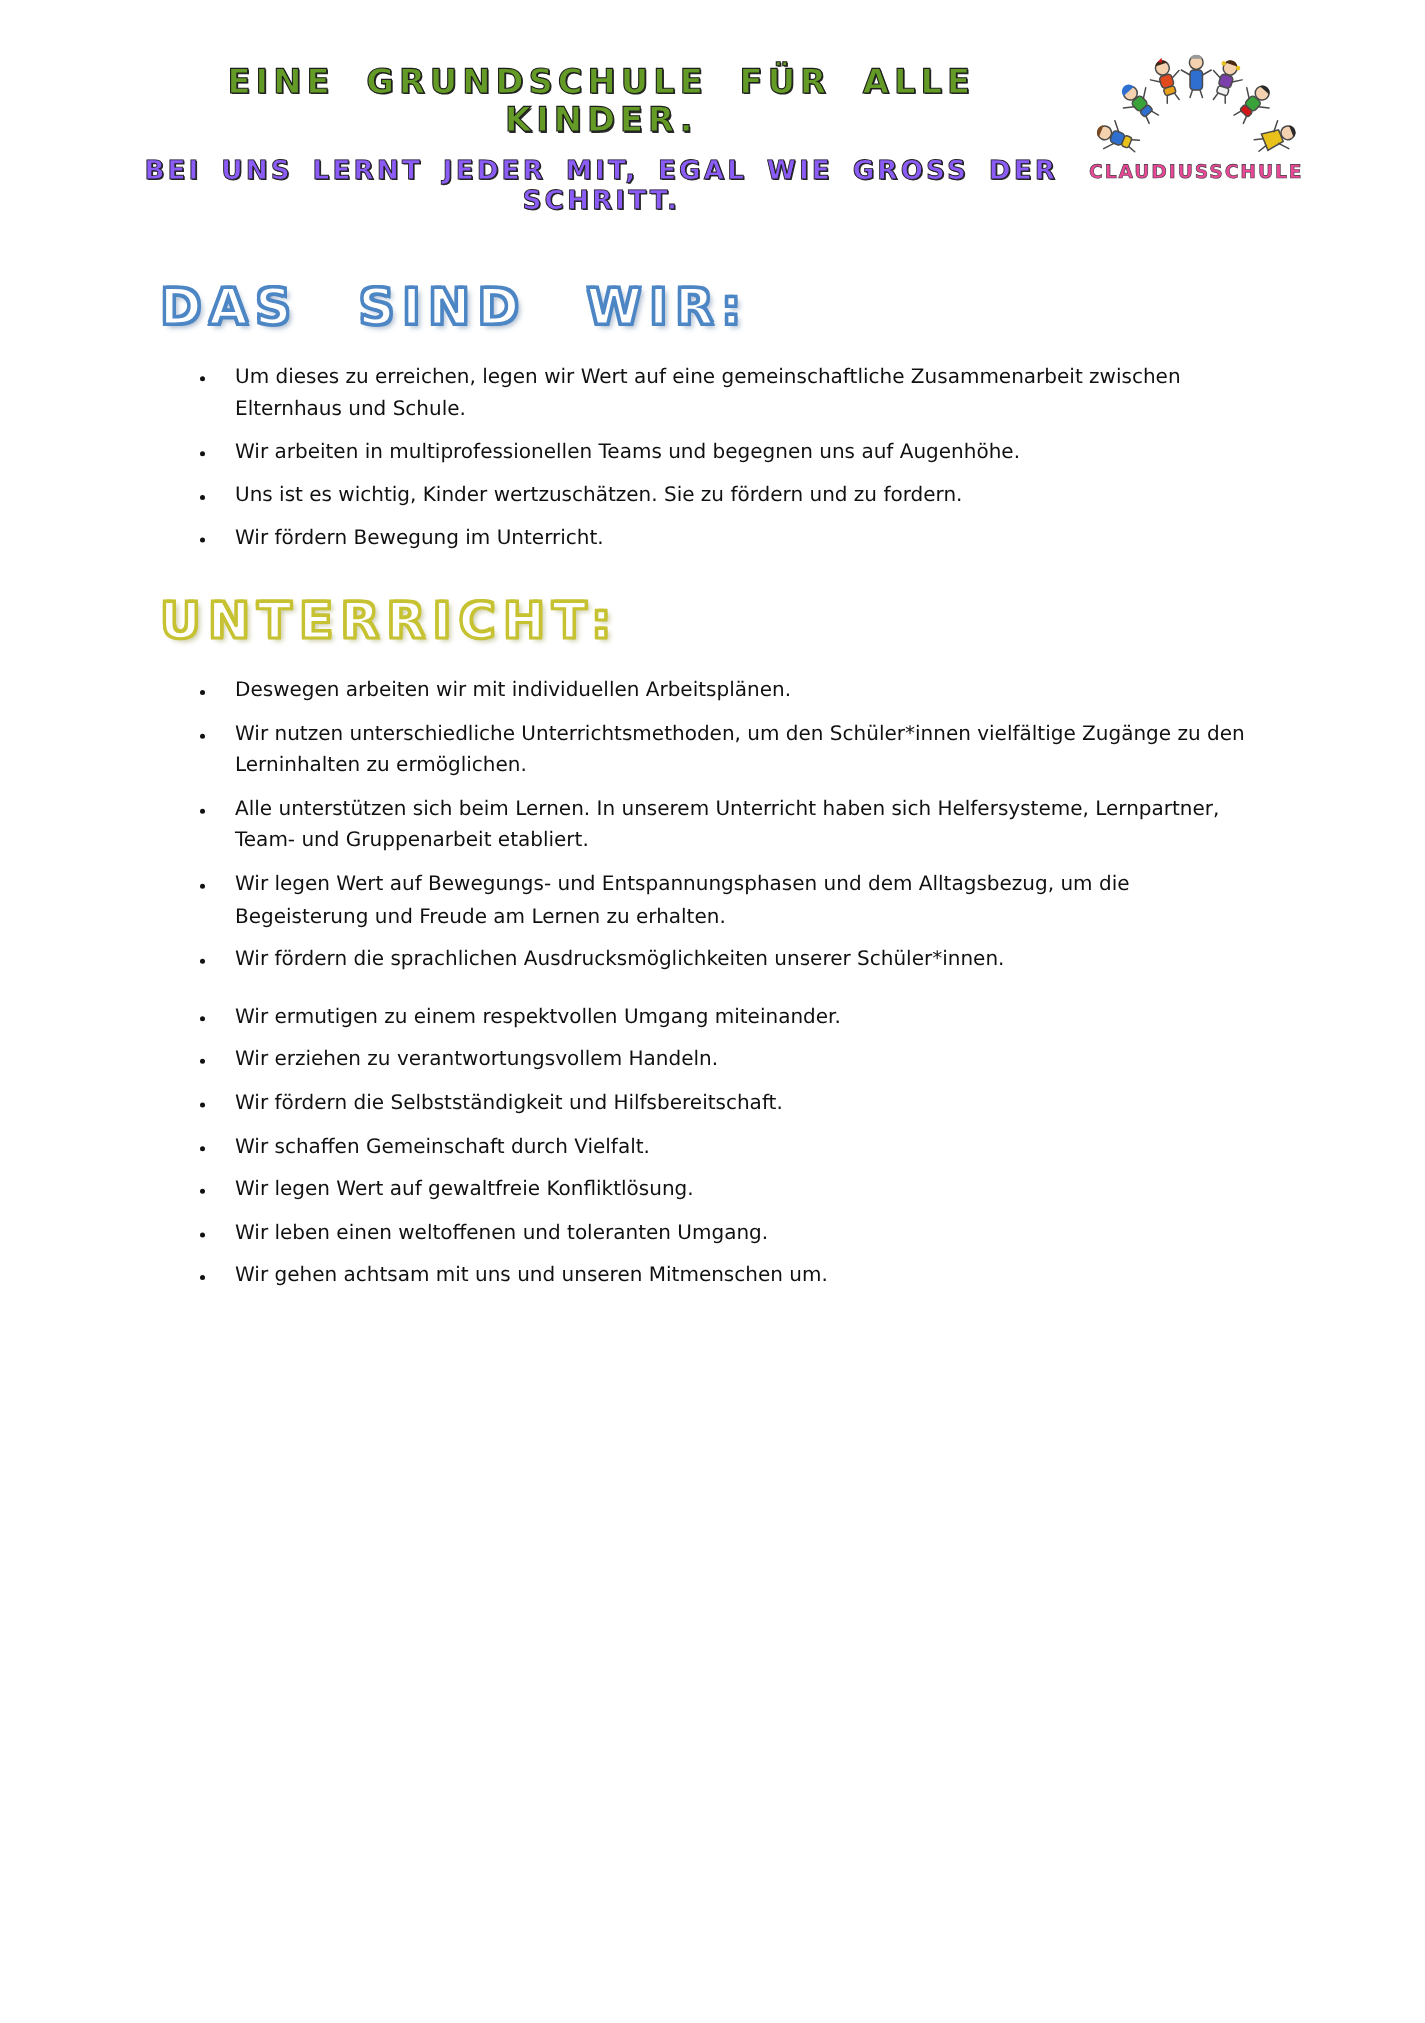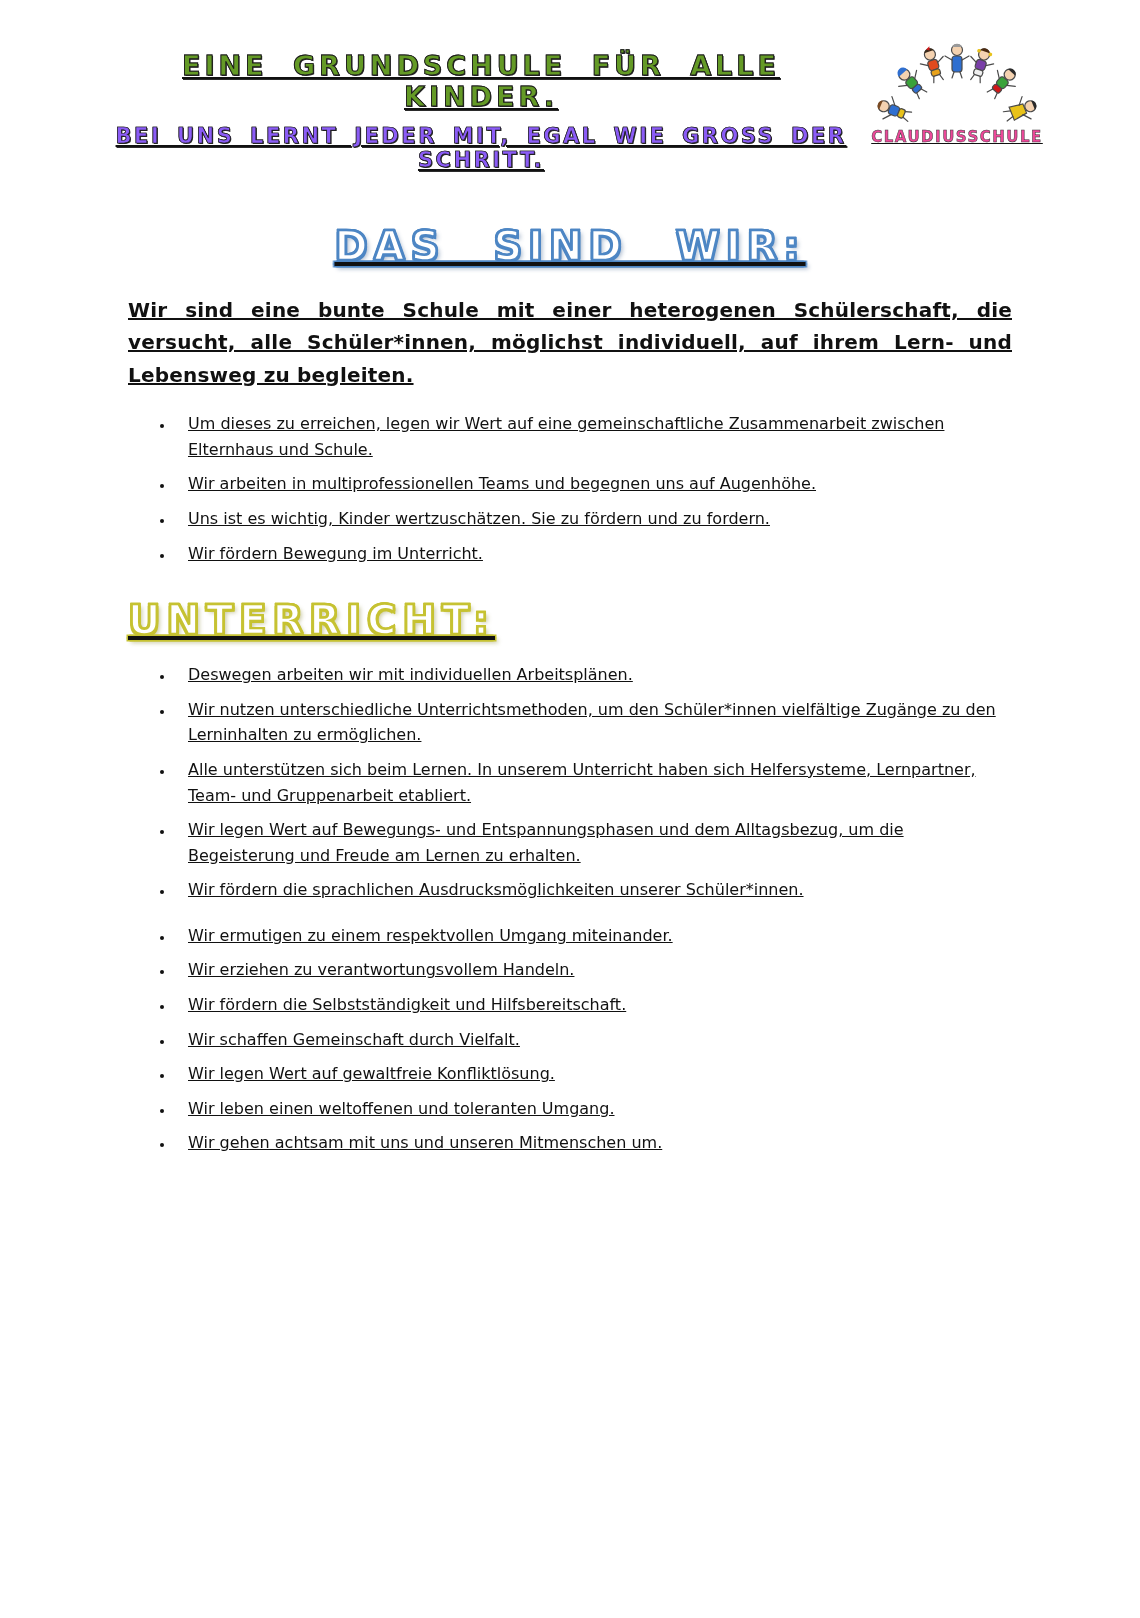--- a/index.html
+++ b/index.html
@@ -1,17 +1,17 @@
 <!DOCTYPE html>
 <html lang="de"><head>
 <meta charset="utf-8">
 <style>
   html,body { margin:0; padding:0; background:#ffffff; }
   body { width:1140px; height:1618px; font-family:"DejaVu Sans","Liberation Sans",sans-serif; color:#111; }
-  .page { position:relative; width:1140px; height:1618px; overflow:hidden; background:#fff;text-decoration:underline; }
+  .page { position:relative; width:1140px; height:1618px; overflow:hidden; background:#fff; }
 
   
   .header { display:flex; align-items:flex-start; justify-content:space-between; padding:40px 88px 0 100px; }
   .motto { flex:1; text-align:center; padding-top:10px; }
   .motto-line1 {
     color:#649a26; font-size:27px; font-weight:900; letter-spacing:4px; word-spacing:12px;
     -webkit-text-stroke:0.9px #1d1d1d;
     text-shadow:1px 1px 0 #2b2b2b;
   }
   .motto-line2 {
@@ -30,21 +30,20 @@
   
   .content { padding:0 128px; }
 
   h2.bubble {
     margin:0; font-size:40px; font-weight:900; letter-spacing:6px; word-spacing:28px;
     color:#ffffff; line-height:1.1;
   }
   .bubble.blue {
     -webkit-text-stroke:2.4px #4d86c4;
     text-shadow:-1.5px -1.5px 0 #4d86c4, 1.5px -1.5px 0 #4d86c4, -1.5px 1.5px 0 #4d86c4, 1.5px 1.5px 0 #4d86c4, 3px 3px 4px rgba(80,110,150,.45);
-    text-align:center;
   }
   .bubble.yellow {
     -webkit-text-stroke:2.4px #c6c232;
     text-shadow:-1.5px -1.5px 0 #c6c232, 1.5px -1.5px 0 #c6c232, -1.5px 1.5px 0 #c6c232, 1.5px 1.5px 0 #c6c232, 3px 3px 4px rgba(140,140,60,.45);
   }
   .bubble.red {
     -webkit-text-stroke:2.4px #ee1616;
     text-shadow:-1.5px -1.5px 0 #ee1616, 1.5px -1.5px 0 #ee1616, -1.5px 1.5px 0 #ee1616, 1.5px 1.5px 0 #ee1616, 3px 3px 4px rgba(170,70,70,.4);
   }
 
@@ -157,21 +156,20 @@
         </g>
       </svg>
       <div class="logo-text">CLAUDIUSSCHULE</div>
     </div>
   </div>
 
   <div class="content">
 
     <section class="sec1">
       <h2 class="bubble blue">DAS SIND WIR:</h2>
-      <p class="intro">Wir sind eine bunte Schule mit einer heterogenen Schülerschaft, die versucht, alle Schüler*innen, möglichst individuell, auf ihrem Lern- und Lebensweg zu begleiten.</p>
       <ul class="bullets">
         <li>Um dieses zu erreichen, legen wir Wert auf eine gemeinschaftliche Zusammenarbeit zwischen Elternhaus und Schule.</li>
         <li>Wir arbeiten in multiprofessionellen Teams und begegnen uns auf Augenhöhe.</li>
         <li>Uns ist es wichtig, Kinder wertzuschätzen. Sie zu fördern und zu fordern.</li>
         <li>Wir fördern Bewegung im Unterricht.</li>
       </ul>
     </section>
 
     <section class="sec2">
       <h2 class="bubble yellow">UNTERRICHT:</h2>

